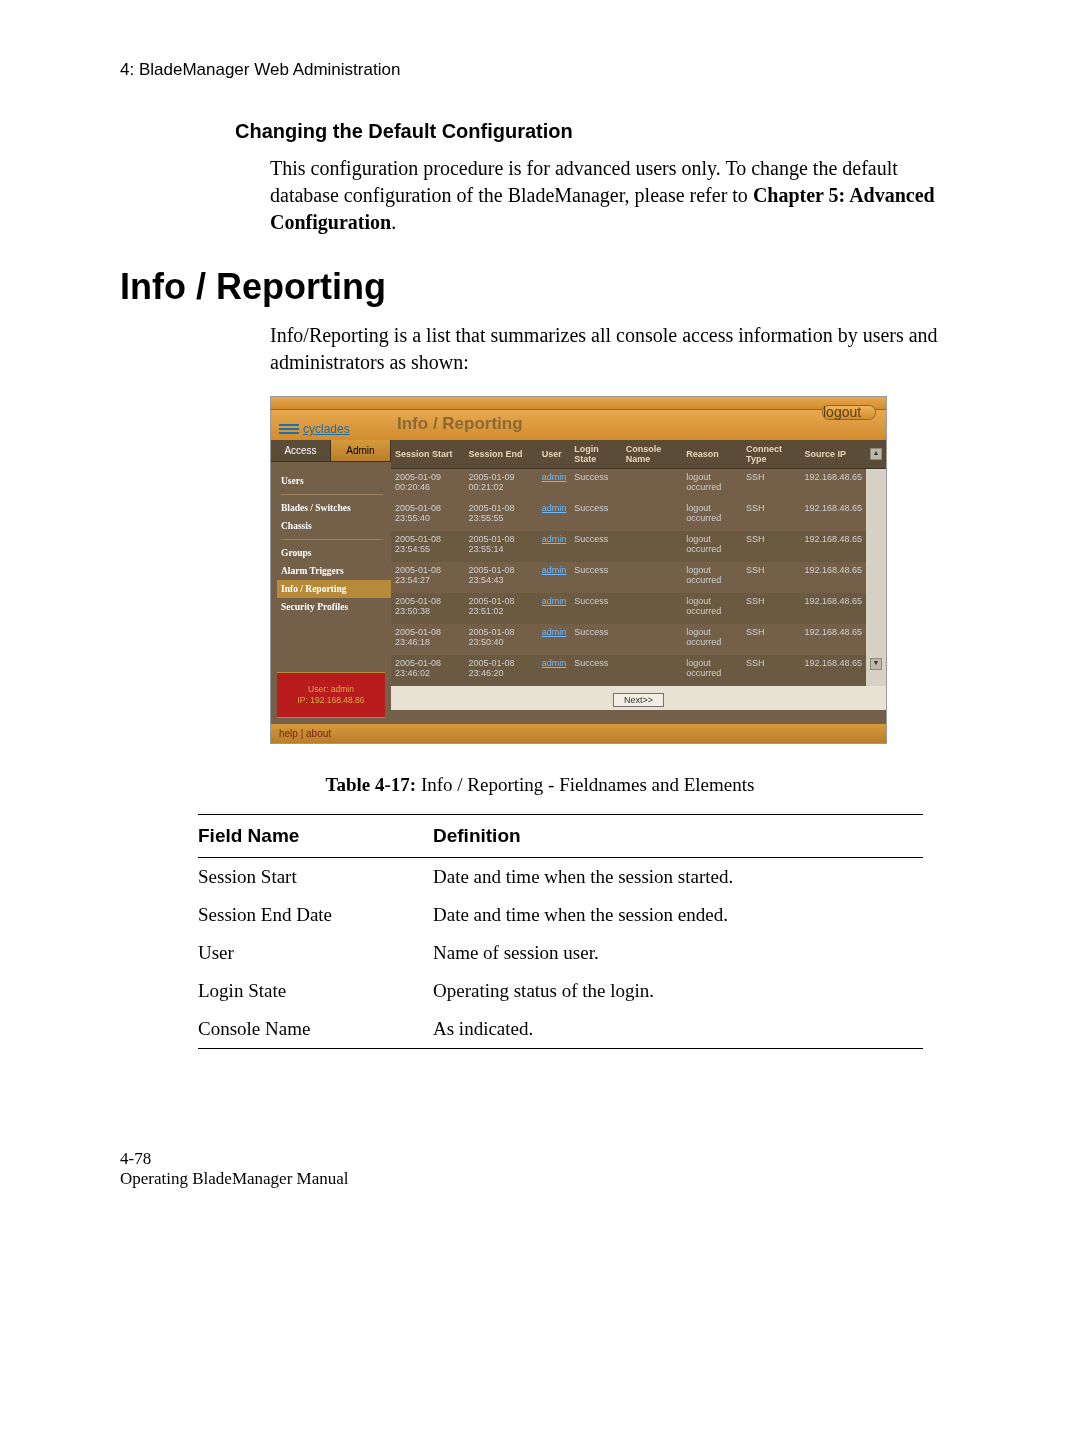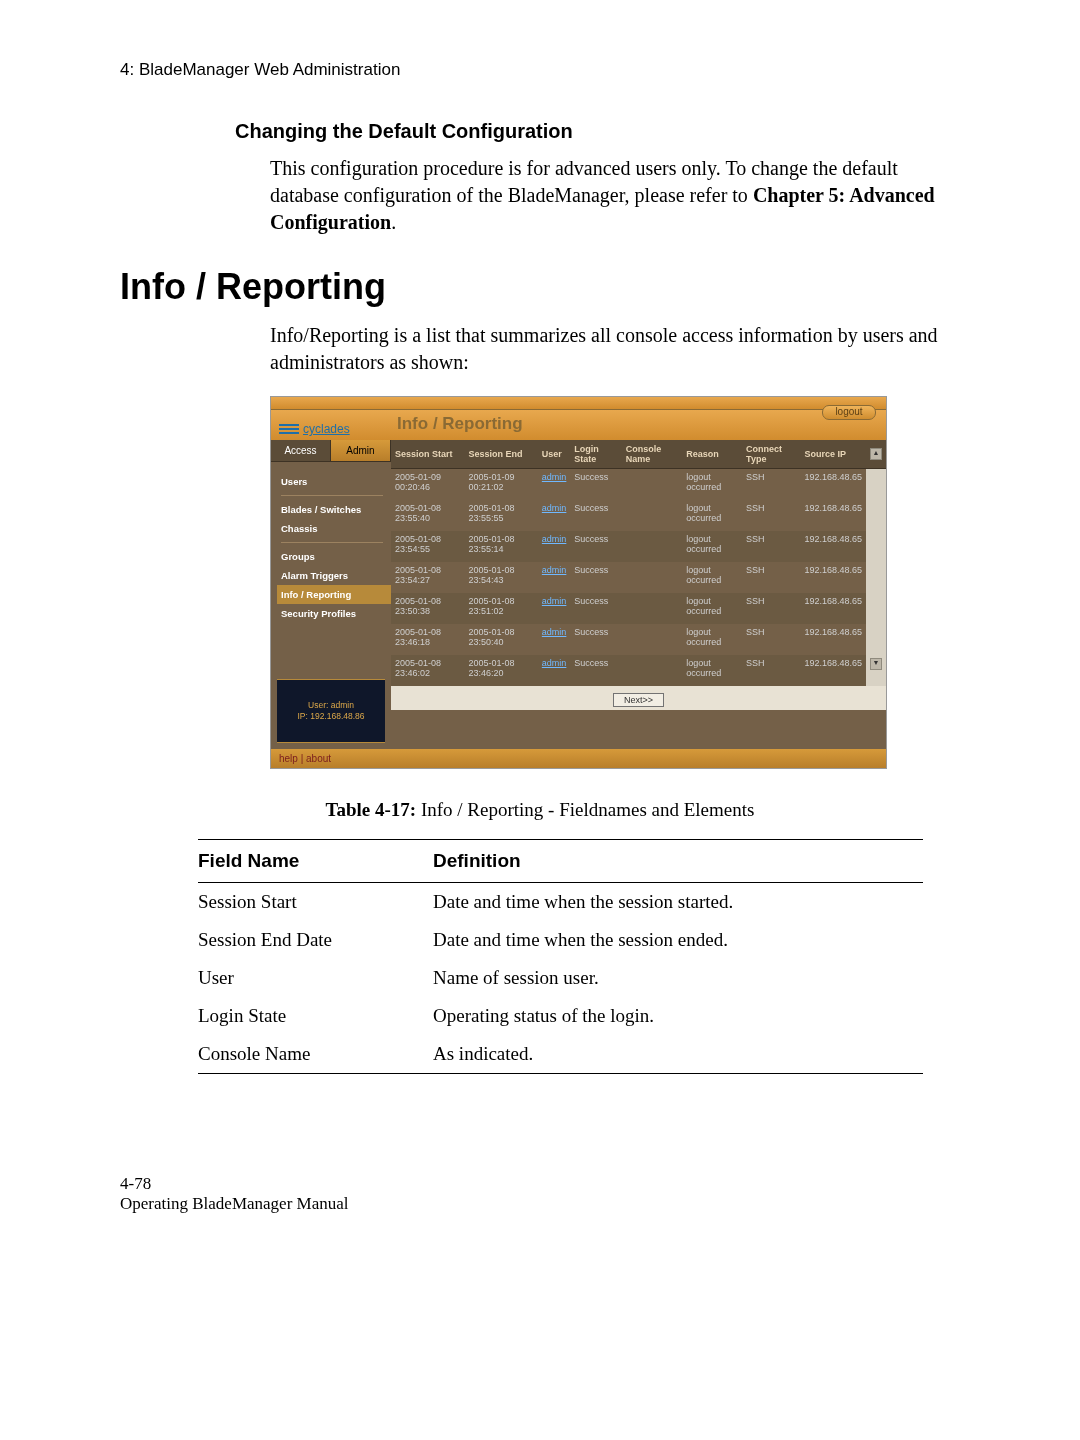--- a/index.html
+++ b/index.html
@@ -64,22 +64,21 @@
     position: absolute;
     right: 10px;
     top: 8px;
     width: 52px;
     height: 13px;
     line-height: 12px;
     background: linear-gradient(#f0b45a,#cf8d2f);
     border: 1px solid #8a6a34;
     border-radius: 7px;
     color: #5b3f14;
-    font-size: 10px;
-    text-align: center;
+    font-size: 14px;
   }
   .brand-row {
     display:flex;
     align-items:flex-end;
     background: linear-gradient(#e8a84e,#d18c2e);
   }
   .brand {
     width: 108px;
     padding: 2px 6px 4px 8px;
     color: #1f6fa8;
@@ -126,34 +125,35 @@
     color:#000;
   }
   .nav {
     padding: 10px 0 6px 10px;
   }
   .nav-item {
     padding: 4px 0;
     color:#fff;
     font-weight:bold;
     font-size:9.5px;
+    font-family:Liberation Serif, serif;
   }
   .nav-item.selected {
     background:#b78a3a;
     color:#fff;
     padding-left:4px;
     margin-left:-4px;
   }
   .nav-divider { border-top:1px solid #9c8260; margin:4px 8px 4px 0; }
   .userbox {
     margin: 50px 6px 6px 6px;
     border-top:1px solid #b78a3a;
     border-bottom:1px solid #b78a3a;
-    background:#0f172a;
-    padding:20px 4px;
+    background:#b91c1c;
+    padding:11px 4px;
     text-align:center;
     color:#dca84a;
     font-size:8.5px;
     line-height:1.3;
   }
 
   .main {
     flex:1;
     background:#746048;
   }

